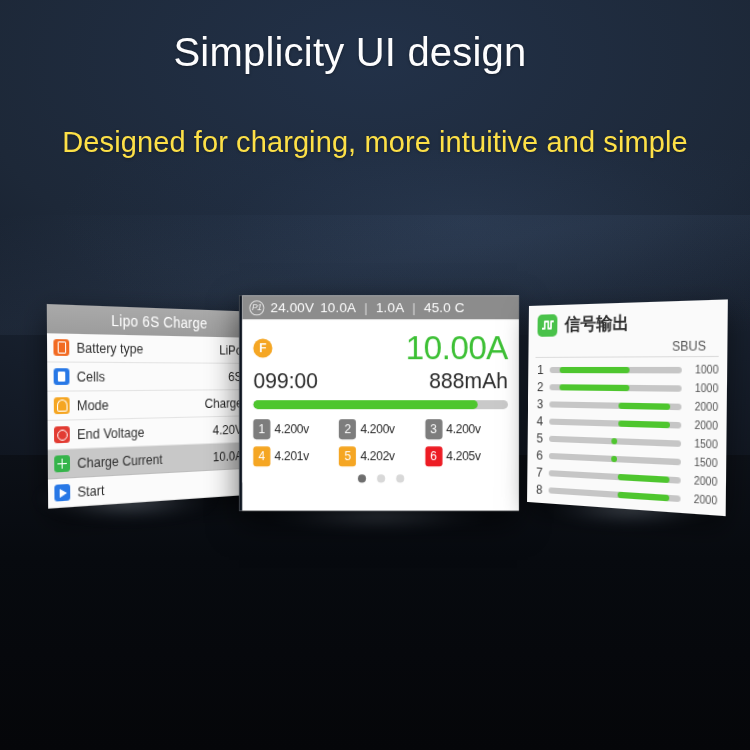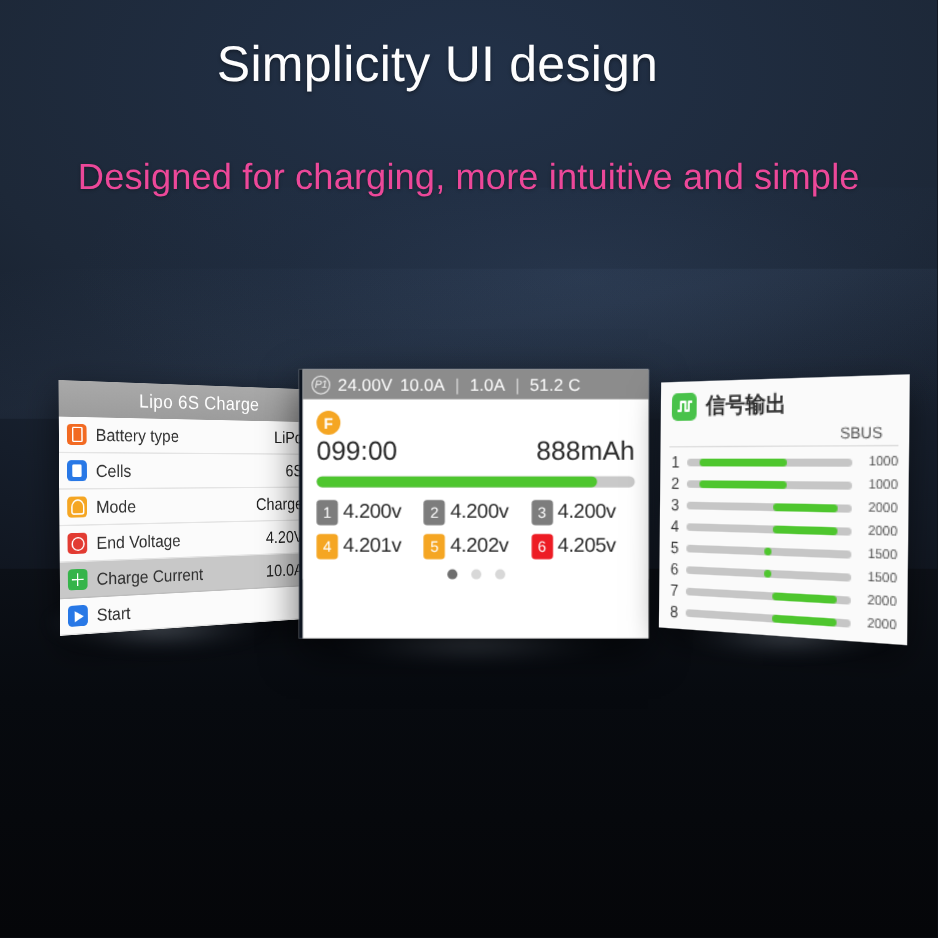--- a/index.html
+++ b/index.html
@@ -37,21 +37,21 @@
     text-align: center;
     color: #fdfdfe;
     font-size: 40px;
     font-weight: 400;
     letter-spacing: 0.2px;
     text-shadow: 0 1px 3px rgba(0,0,0,0.35);
   }
   .subtitle {
     position: absolute; top: 126px; left: 0; width: 750px;
     text-align: center;
-    color: #ec4899;
+    color: #fde047;
     font-size: 29px;
     font-weight: 400;
     letter-spacing: 0.1px;
     text-shadow: 0 1px 3px rgba(0,0,0,0.3);
   }
 
   
   .stage {
     position: absolute;
     left: 0; top: 0; width: 750px; height: 750px;
@@ -181,21 +181,21 @@
   .pc-cell { display: flex; align-items: center; gap: 4px; }
   .cell-badge {
     width: 17px; height: 20px; border-radius: 3px;
     color: #fff; font-size: 12px;
     display: flex; align-items: center; justify-content: center;
     flex: 0 0 auto;
   }
   .cb-gray { background: #7d7d7d; }
   .cb-orange { background: #f5a623; }
   .cb-red { background: #ed1c24; }
-  .cell-val { font-size: 16px; color: #2b2b2b; letter-spacing: -0.3px; }
+  .cell-val { font-size: 12px; color: #2b2b2b; letter-spacing: -0.3px; }
   .dots { display: flex; justify-content: center; gap: 11px; margin-top: 8px; }
   .dot { width: 8px; height: 8px; border-radius: 50%; background: #d8d8d8; }
   .dot.on { background: #6e6e6e; }
 
   
   .panel-right {
     left: 528px; top: 306px;
     width: 204px; height: 196px;
     transform-origin: left center;
     transform: rotateY(-36deg) rotateZ(0.6deg);
@@ -310,26 +310,27 @@
   </div>
 
   <div class="screen panel-center">
     <div class="pc-header">
       <span class="p1-badge">P1</span>
       <span>24.00V</span>
       <span>10.0A</span>
       <span class="pc-sep">|</span>
       <span>1.0A</span>
       <span class="pc-sep">|</span>
-      <span>51.2 C</span>
+      <span>45.0 C</span>
     </div>
 
     <div class="pc-body">
       <div class="pc-main">
         <span class="f-badge">F</span>
+        <span class="pc-amp">10.00A</span>
       </div>
 
       <div class="pc-sub">
         <span>099:00</span>
         <span>888mAh</span>
       </div>
 
       <div class="pc-bar">
         <div class="pc-bar-fill" id="pc-fill" style="width: 88%;"></div>
       </div>

